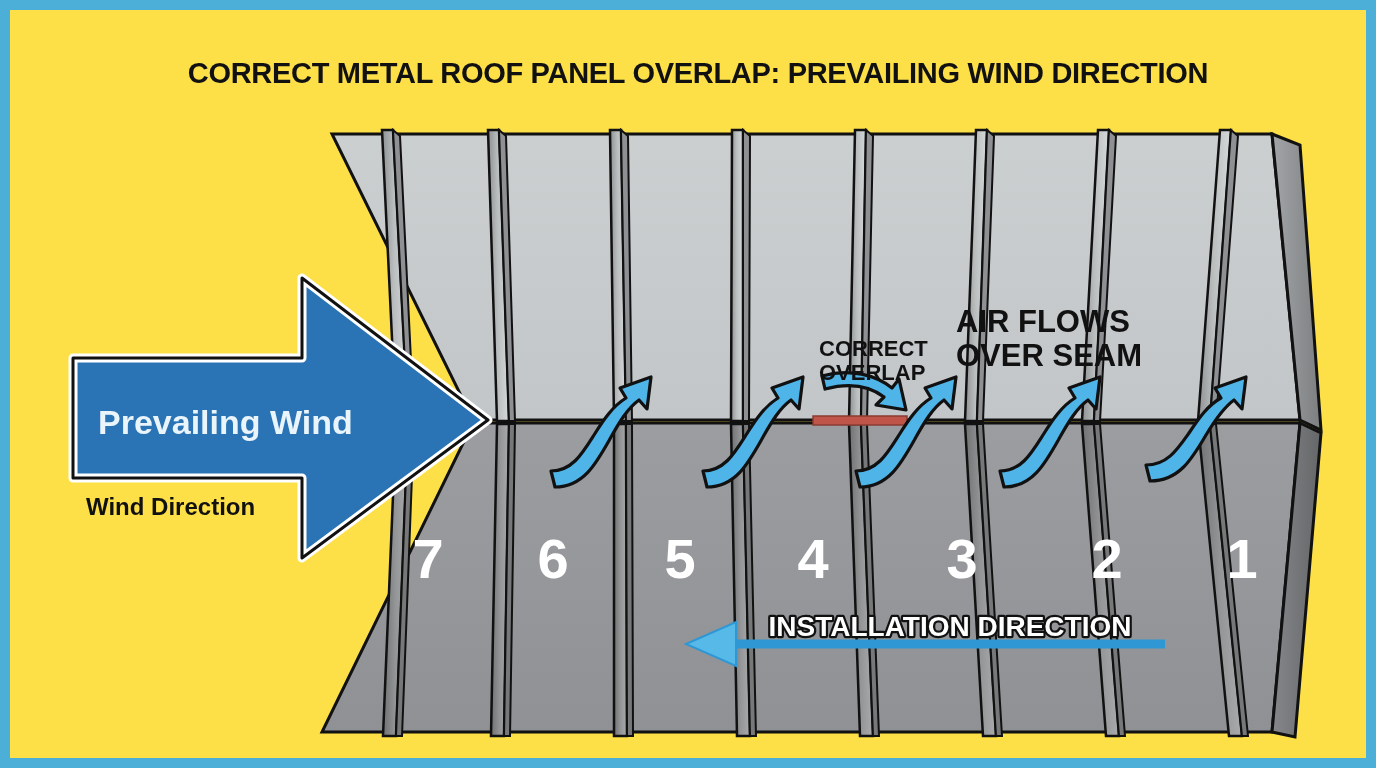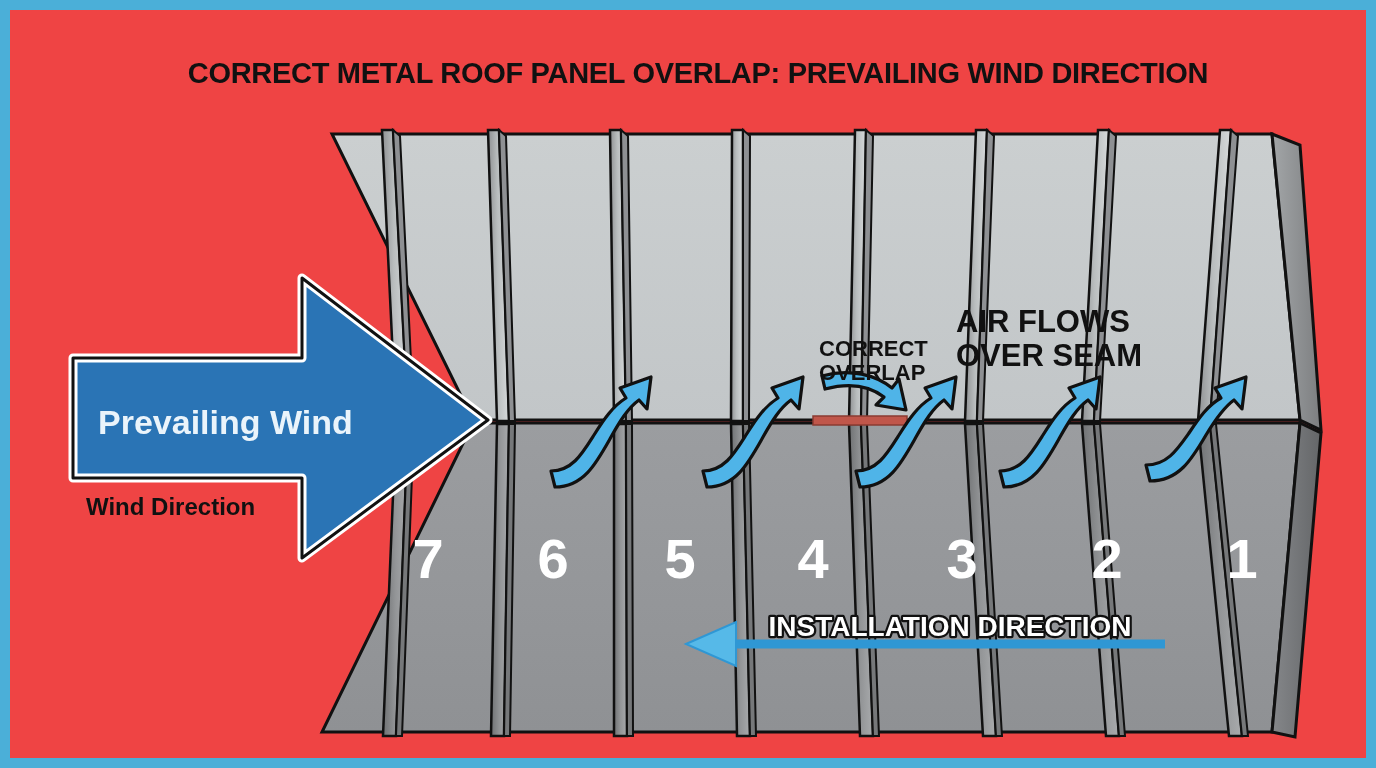--- a/index.html
+++ b/index.html
@@ -5,21 +5,21 @@
   html,body{margin:0;padding:0;}
   body{
     width:1376px;height:768px;
     background:#ffffff;
     font-family:"Liberation Sans", sans-serif;
     overflow:hidden;
   }
   #stage{
     position:relative;
     width:1376px;height:768px;
-    background:#ef4444;
+    background:#fde047;
     box-sizing:border-box;
     border:10px solid #4BAFD8;
   }
   #diagram{
     position:absolute;
     left:0;top:0;
     width:1376px;height:768px;
   }
   .ttl{
     position:absolute;

